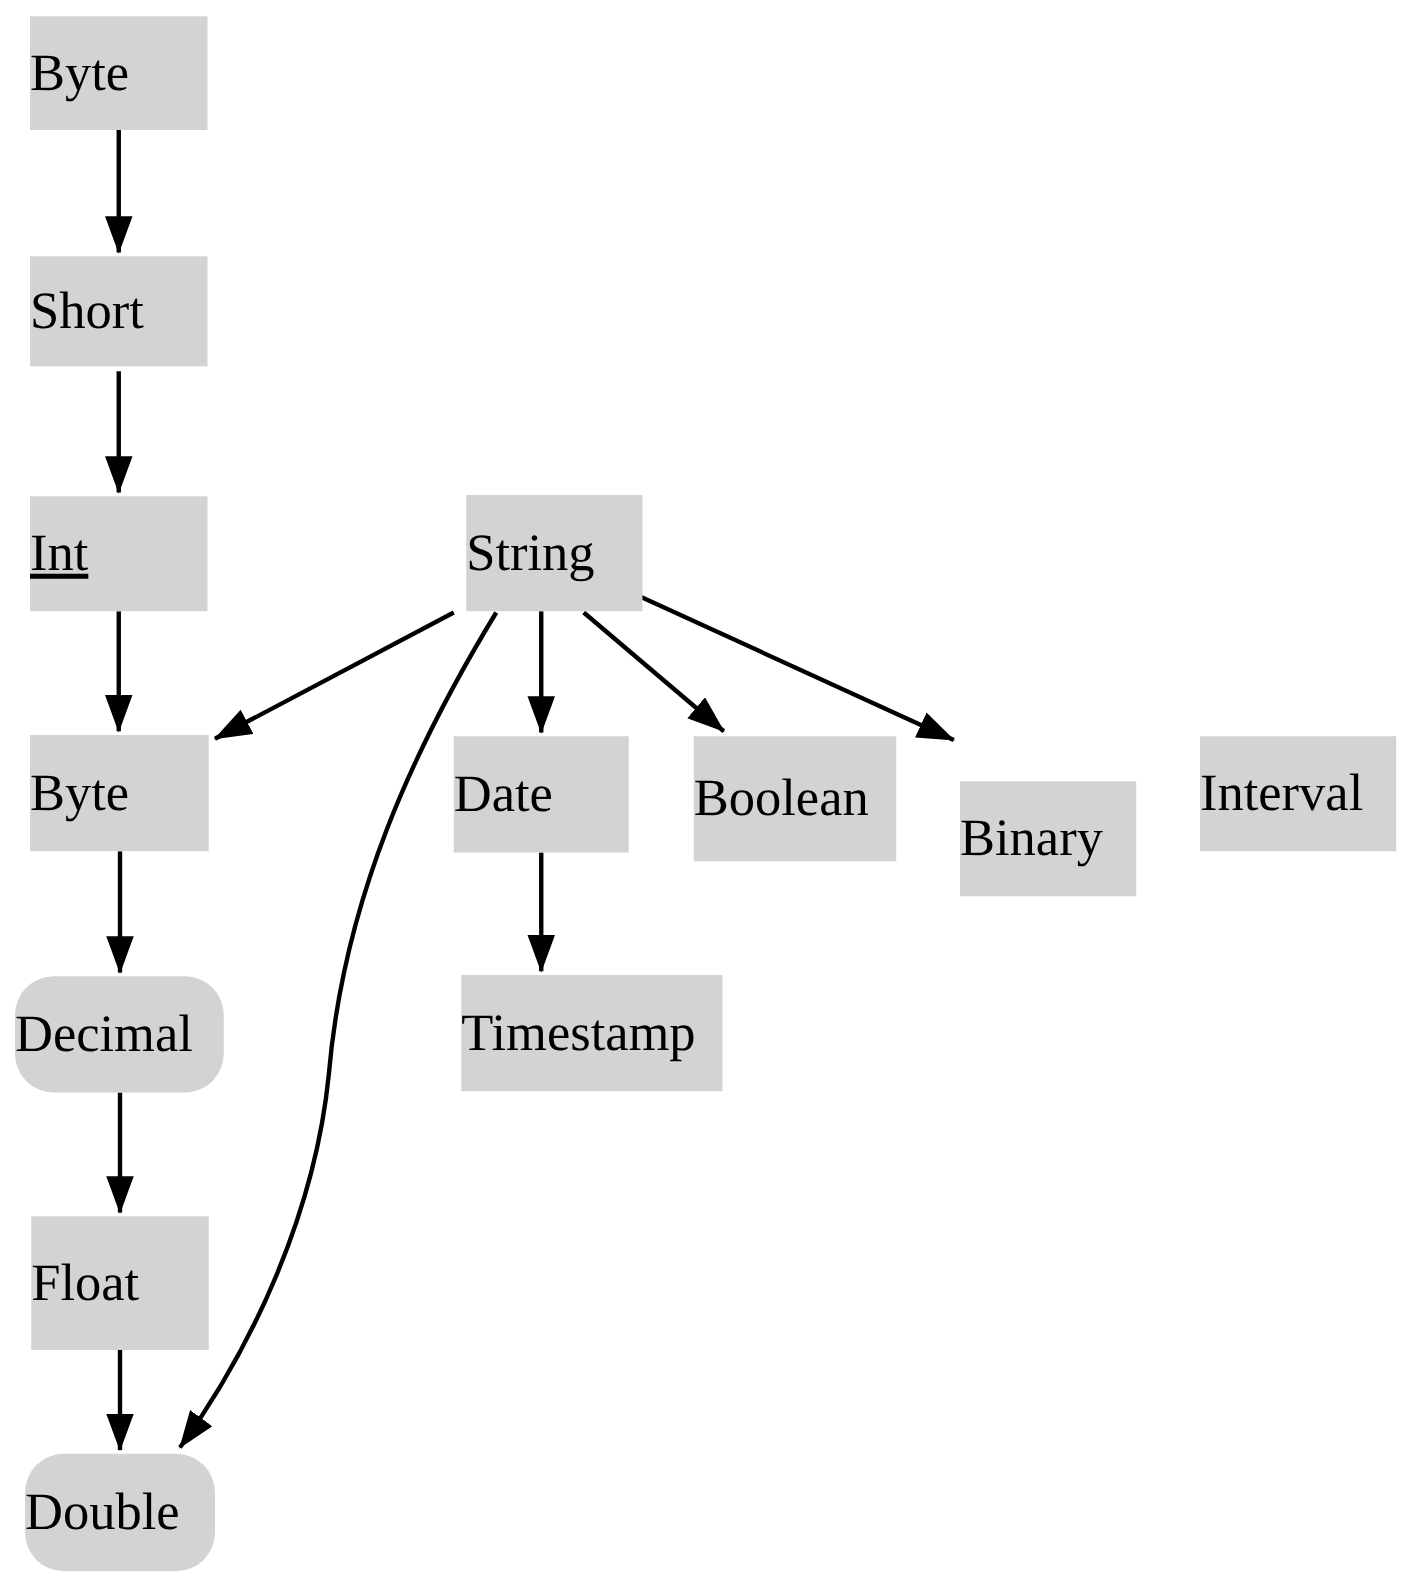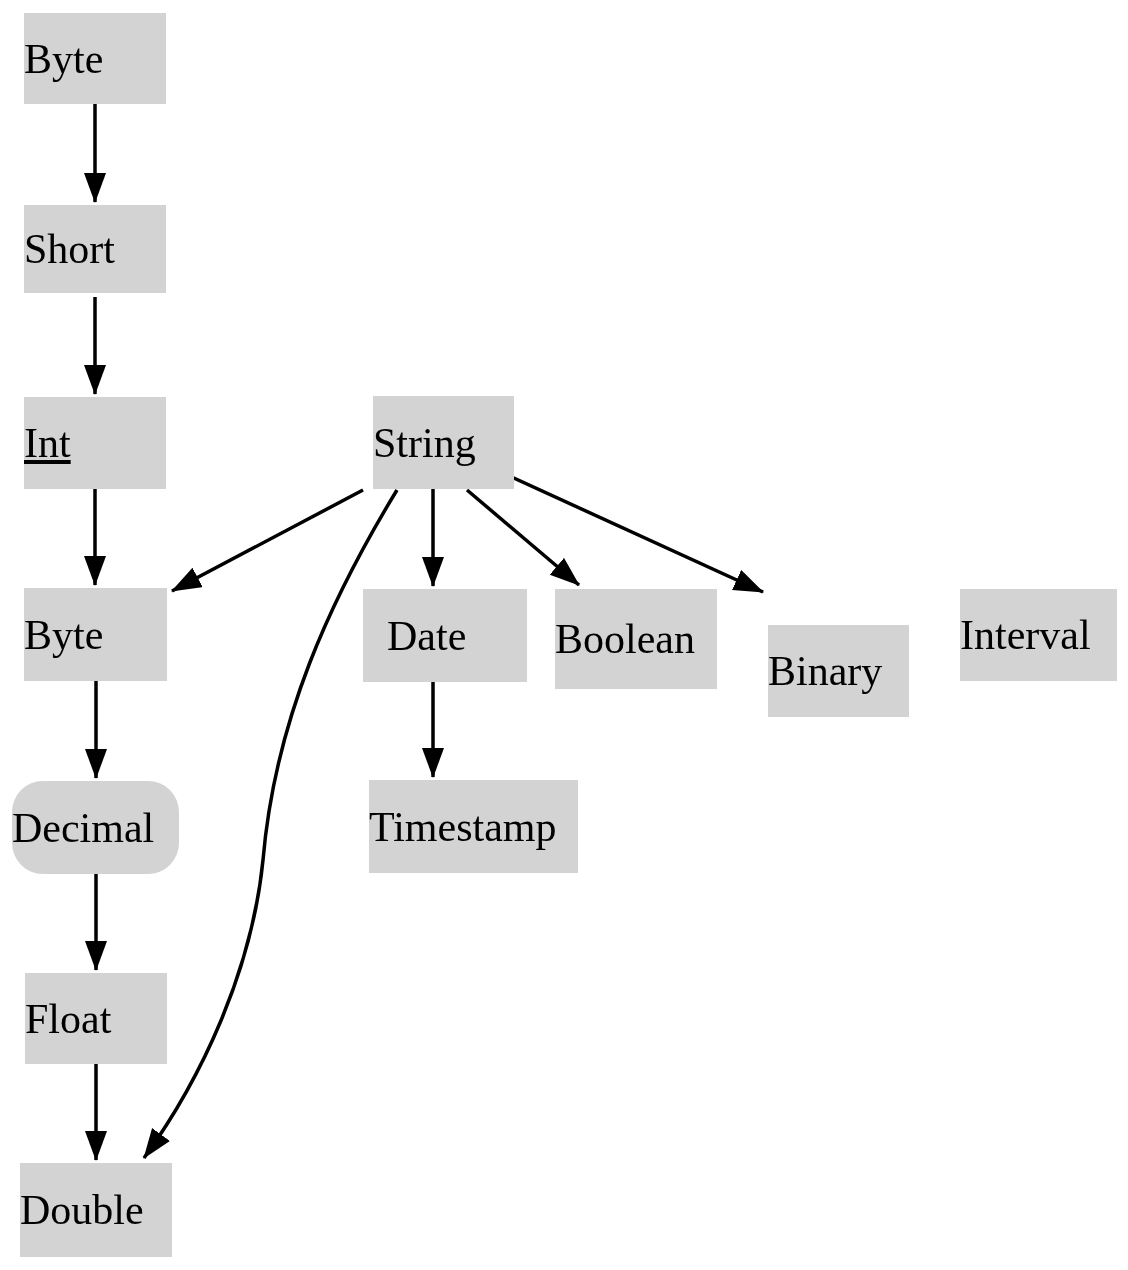--- a/index.html
+++ b/index.html
@@ -30,24 +30,24 @@
     color: #000000;
     font-size: 42px;
     line-height: 1;
     white-space: nowrap;
   }
   .n-byte      { left: 24px;  top: 13px;   width: 142px; height: 91px; }
   .n-short     { left: 24px;  top: 205px;  width: 142px; height: 88px; }
   .n-int       { left: 24px;  top: 397px;  width: 142px; height: 92px; text-decoration: underline; }
   .n-long      { left: 24px;  top: 588px;  width: 143px; height: 93px; }
   .n-decimal   { left: 12px;  top: 781px;  width: 167px; height: 93px; border-radius: 31px; }
-  .n-float     { left: 25px;  top: 973px;  width: 142px; height: 91px; }
-  .n-double    { left: 20px;  top: 1163px; width: 152px; height: 94px; }
+  .n-float     { left: 25px;  top: 973px;  width: 142px; height: 107px; }
+  .n-double    { left: 20px;  top: 1163px; width: 152px; height: 94px; border-radius: 31px; }
   .n-string    { left: 362px; top: 396px;  width: 141px; height: 93px; margin-left: 11px; }
-  .n-date      { left: 363px; top: 589px;  width: 140px; height: 93px; padding-left: 24px; }
+  .n-date      { left: 363px; top: 589px;  width: 140px; height: 93px; }
   .n-timestamp { left: 329px; top: 780px;  width: 209px; height: 93px; margin-left: 40px; }
   .n-boolean   { left: 555px; top: 589px;  width: 162px; height: 100px; }
   .n-binary    { left: 768px; top: 589px;  width: 141px; height: 92px; margin-top: 36px; }
   .n-interval  { left: 960px; top: 589px;  width: 157px; height: 92px; }
 </style>
 </head>
 <body>
 
 <div class="canvas">
 

